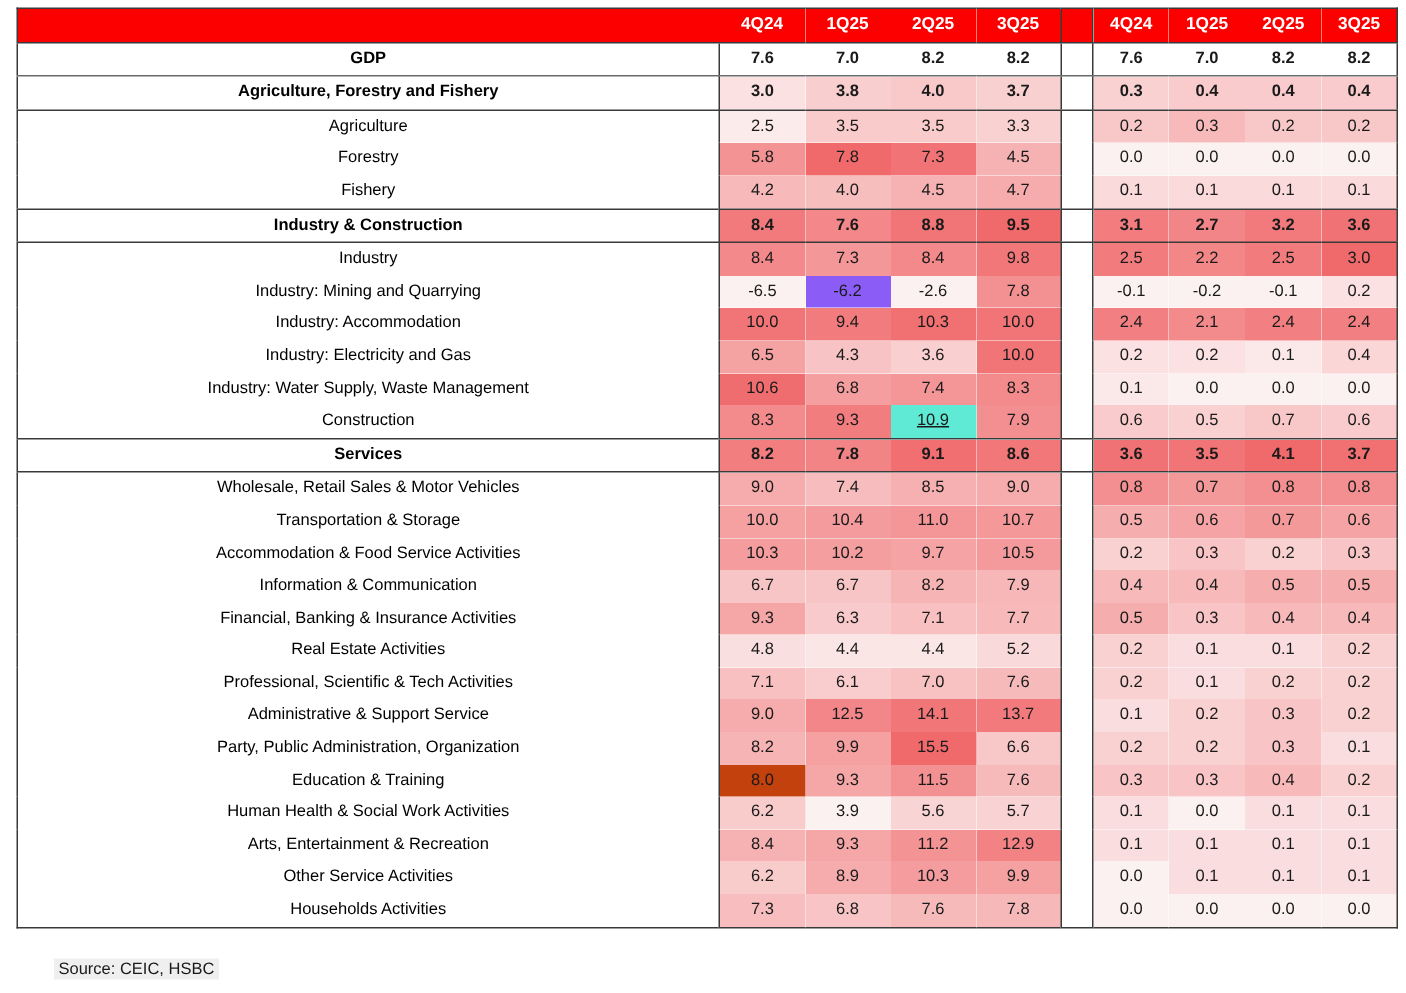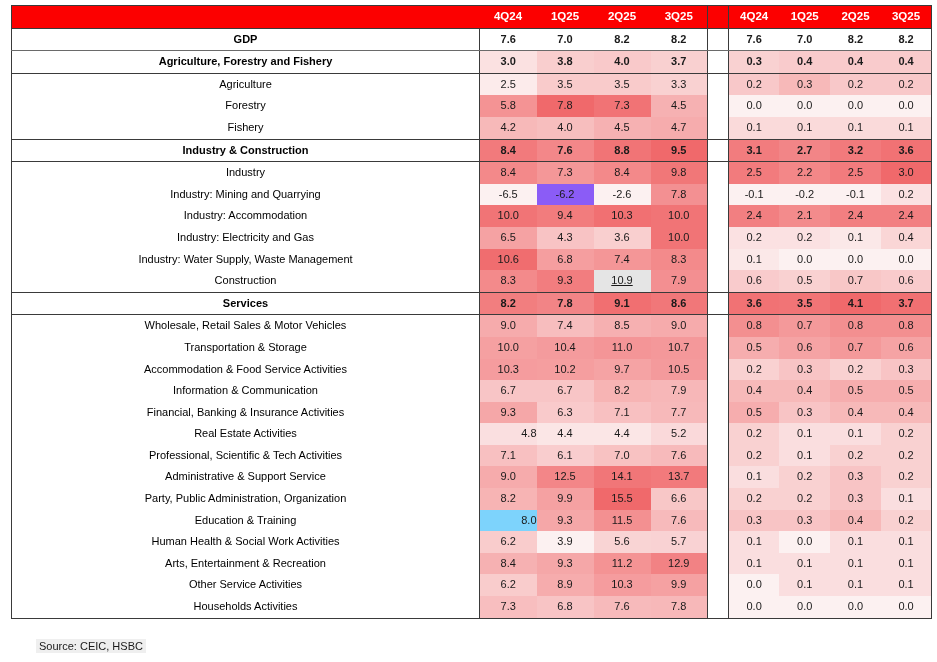--- a/index.html
+++ b/index.html
@@ -207,21 +207,21 @@
         <td class="gap"></td>
         <td class="num" style="background: rgb(251, 232, 232);">0.1</td>
         <td class="num" style="background: rgb(252, 241, 241);">0.0</td>
         <td class="num" style="background: rgb(252, 241, 241);">0.0</td>
         <td class="num" style="background: rgb(252, 241, 241);">0.0</td>
       </tr>
       <tr>
         <td class="label">Construction</td>
         <td class="num" style="background: rgb(243, 138, 139);">8.3</td>
         <td class="num" style="background: rgb(242, 125, 127);">9.3</td>
-        <td class="num" style="background: #e5e5e5; text-decoration: underline;">10.9</td>
+        <td class="num" style="background: #5eead4; text-decoration: underline;">10.9</td>
         <td class="num" style="background: rgb(243, 143, 145);">7.9</td>
         <td class="gap"></td>
         <td class="num" style="background: rgb(249, 203, 204);">0.6</td>
         <td class="num" style="background: rgb(249, 209, 209);">0.5</td>
         <td class="num" style="background: rgb(248, 199, 199);">0.7</td>
         <td class="num" style="background: rgb(249, 203, 204);">0.6</td>
       </tr>
       <tr class="section">
         <td class="label">Services</td>
         <td class="num" style="background: rgb(242, 126, 127);">8.2</td>
@@ -289,21 +289,21 @@
         <td class="num" style="background: rgb(248, 192, 193);">7.1</td>
         <td class="num" style="background: rgb(247, 185, 186);">7.7</td>
         <td class="gap"></td>
         <td class="num" style="background: rgb(246, 173, 174);">0.5</td>
         <td class="num" style="background: rgb(248, 196, 197);">0.3</td>
         <td class="num" style="background: rgb(247, 185, 185);">0.4</td>
         <td class="num" style="background: rgb(247, 185, 185);">0.4</td>
       </tr>
       <tr>
         <td class="label">Real Estate Activities</td>
-        <td class="num" style="background: rgb(250, 223, 224); text-align: right;">4.8</td>
+        <td class="num" style="background: rgb(250, 223, 224);">4.8</td>
         <td class="num" style="background: rgb(251, 230, 230);">4.4</td>
         <td class="num" style="background: rgb(251, 230, 230);">4.4</td>
         <td class="num" style="background: rgb(250, 217, 218);">5.2</td>
         <td class="gap"></td>
         <td class="num" style="background: rgb(249, 209, 209);">0.2</td>
         <td class="num" style="background: rgb(250, 222, 223);">0.1</td>
         <td class="num" style="background: rgb(250, 222, 223);">0.1</td>
         <td class="num" style="background: rgb(249, 209, 209);">0.2</td>
       </tr>
       <tr>
@@ -337,21 +337,21 @@
         <td class="num" style="background: rgb(240, 105, 107);">15.5</td>
         <td class="num" style="background: rgb(248, 199, 199);">6.6</td>
         <td class="gap"></td>
         <td class="num" style="background: rgb(249, 209, 209);">0.2</td>
         <td class="num" style="background: rgb(249, 209, 209);">0.2</td>
         <td class="num" style="background: rgb(248, 196, 197);">0.3</td>
         <td class="num" style="background: rgb(250, 222, 223);">0.1</td>
       </tr>
       <tr>
         <td class="label">Education &amp; Training</td>
-        <td class="num" style="background: #7dd3fc; text-align: right;">8.0</td>
+        <td class="num" style="background: #c2410c;">8.0</td>
         <td class="num" style="background: rgb(245, 167, 168);">9.3</td>
         <td class="num" style="background: rgb(243, 144, 145);">11.5</td>
         <td class="num" style="background: rgb(247, 186, 187);">7.6</td>
         <td class="gap"></td>
         <td class="num" style="background: rgb(248, 196, 197);">0.3</td>
         <td class="num" style="background: rgb(248, 196, 197);">0.3</td>
         <td class="num" style="background: rgb(247, 185, 185);">0.4</td>
         <td class="num" style="background: rgb(249, 209, 209);">0.2</td>
       </tr>
       <tr>

